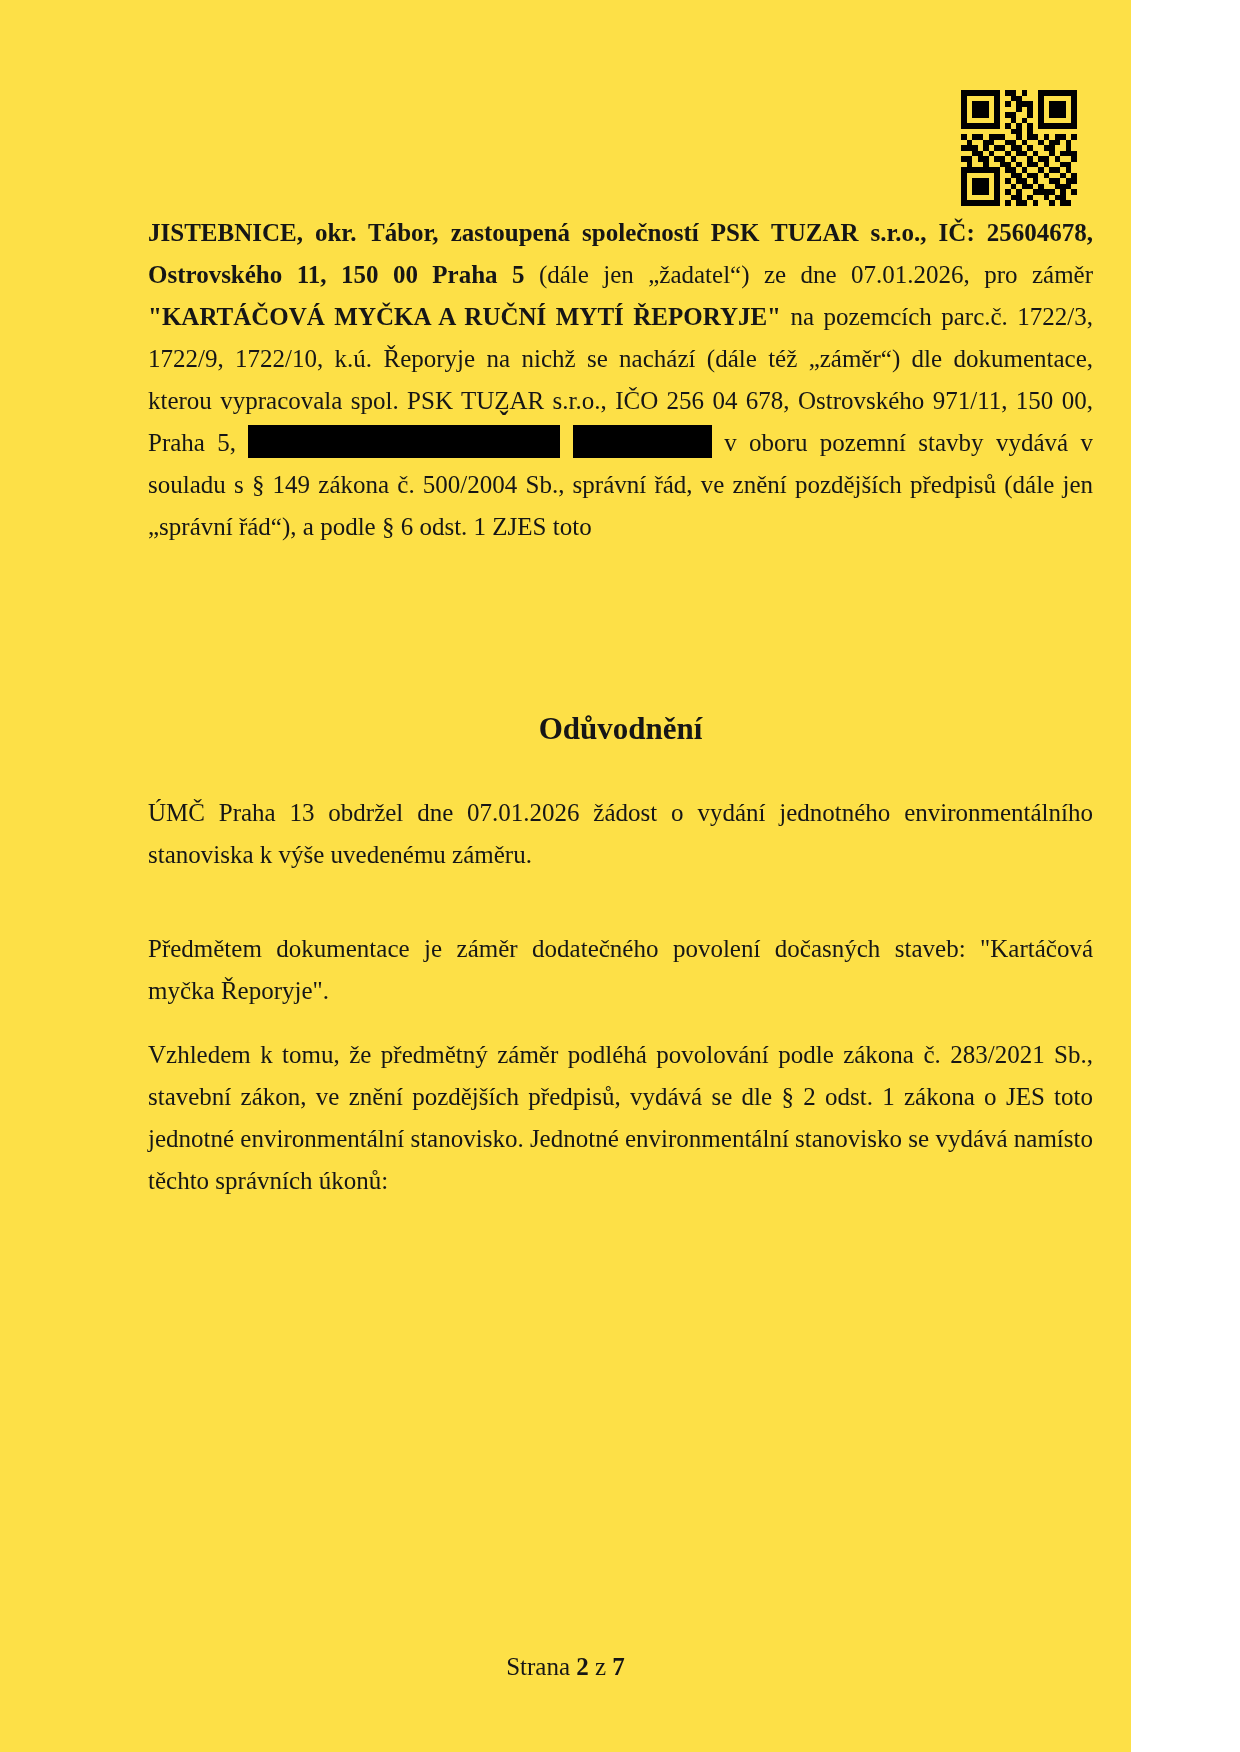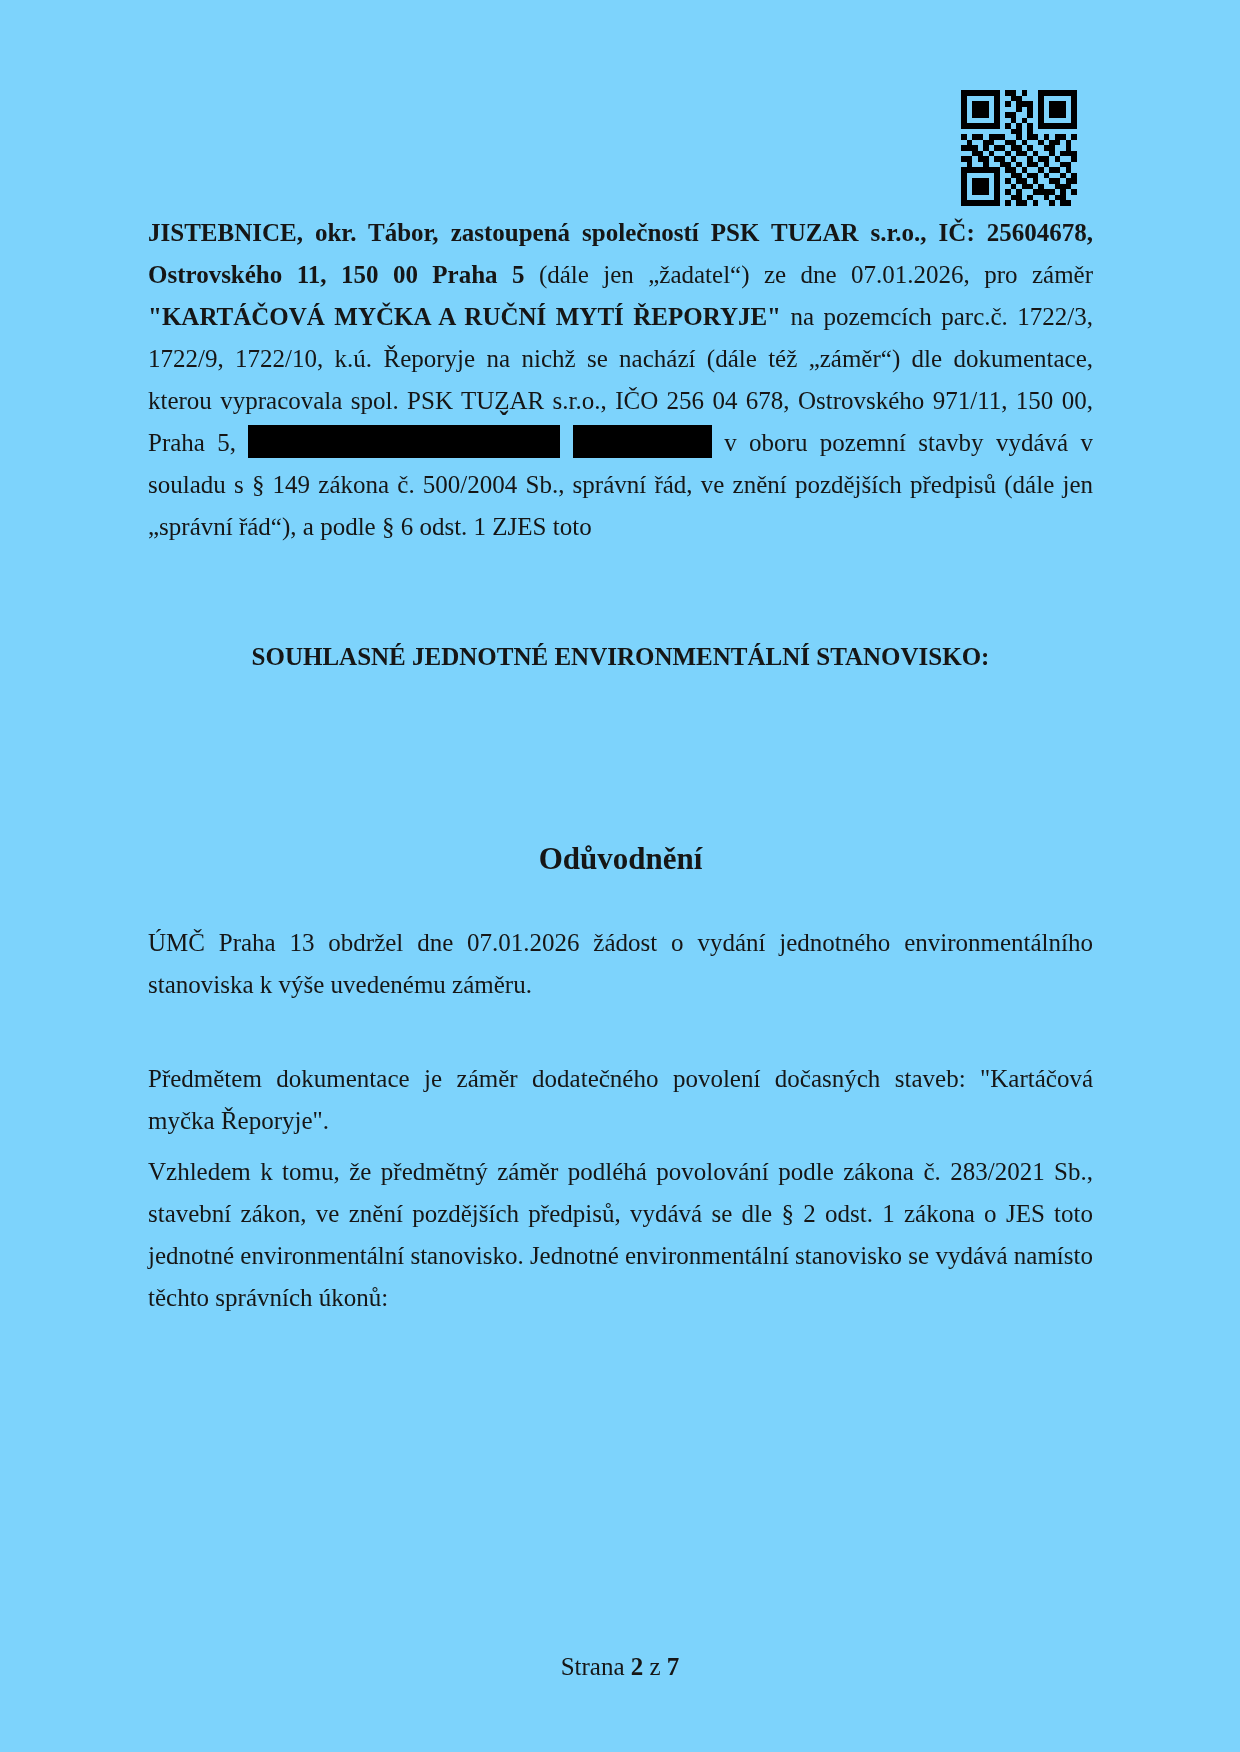--- a/index.html
+++ b/index.html
@@ -4,22 +4,22 @@
 <style>
   html, body { margin: 0; padding: 0; }
   body {
     width: 1240px; height: 1752px;
     background: #ffffff;
     font-family: "Liberation Serif", "DejaVu Serif", serif;
     color: #161616;
   }
   .page {
     position: relative;
-    width: 1240px; height: 1752px;
-    background: #7dd3fc;
+    width: 1131px; height: 1752px;
+    background: #fde047;
     overflow: hidden;
   }
   .qr {
     position: absolute;
     left: 961px; top: 90px;
     width: 116px; height: 116px;
   }
   .content {
     position: absolute;
     left: 148px; top: 0;
@@ -42,21 +42,21 @@
   .h-oduvodneni {
     margin: 158px 0 8px 0;
     font-size: 31px;
     line-height: 46px;
     font-weight: bold;
     text-align: center;
   }
   .mt-p2 { margin-top: 86px; }
   .mt-p3 { margin-top: 40px; }
   .mt-p4 { margin-top: 52px; }
-  .mt-p5 { margin-top: 9px; }
+  .mt-p5 { margin-top: 22px; }
   .redact {
     display: inline-block;
     background: #000000;
     height: 33px;
     vertical-align: -7px;
   }
   .redact-1 { width: 312px; position: relative; }
   .redact-2 { width: 139px; }
   .redact-caron {
     position: absolute;
@@ -320,21 +320,20 @@
         <rect x="13" y="20" width="1" height="1" fill="#000000"></rect>
         <rect x="16" y="20" width="1" height="1" fill="#000000"></rect>
         <rect x="18" y="20" width="1" height="1" fill="#000000"></rect>
         <rect x="19" y="20" width="1" height="1" fill="#000000"></rect>
       </svg></div>
 
   <div class="content">
 
     <p class="para"><b>JISTEBNICE, okr. Tábor, zastoupená společností PSK TUZAR s.r.o., IČ: 25604678, Ostrovského 11, 150 00 Praha 5</b><span> (dále jen „žadatel“) ze dne 07.01.2026, pro záměr </span><b>"KARTÁČOVÁ MYČKA A RUČNÍ MYTÍ ŘEPORYJE"</b><span> na pozemcích parc.č. 1722/3, 1722/9, 1722/10, k.ú. Řeporyje na nichž se nachází (dále též „záměr“) dle dokumentace, kterou vypracovala spol. PSK TUZAR s.r.o., IČO 256 04 678, Ostrovského 971/11, 150 00, Praha 5, </span><span class="redact redact-1"><span class="redact-caron">ˇ</span></span> <span class="redact redact-2"></span><span> v oboru pozemní stavby vydává v souladu s § 149 zákona č. 500/2004 Sb., správní řád, ve znění pozdějších předpisů (dále jen „správní řád“), a podle § 6 odst. 1 ZJES toto</span></p>
 
-    <p class="h-statement">SOUHLASNÉ JEDNOTNÉ ENVIRONMENTÁLNÍ STANOVISKO:</p>
 
 
     <p class="h-oduvodneni">Odůvodnění</p>
 
     <p class="para mt-p3">ÚMČ Praha 13 obdržel dne 07.01.2026 žádost o vydání jednotného environmentálního stanoviska k výše uvedenému záměru.</p>
 
     <p class="para mt-p4">Předmětem dokumentace je záměr dodatečného povolení dočasných staveb: "Kartáčová myčka Řeporyje".</p>
 
     <p class="para mt-p5">Vzhledem k tomu, že předmětný záměr podléhá povolování podle zákona č. 283/2021 Sb., stavební zákon, ve znění pozdějších předpisů, vydává se dle § 2 odst. 1 zákona o JES toto jednotné environmentální stanovisko. Jednotné environmentální stanovisko se vydává namísto těchto správních úkonů:</p>
 

